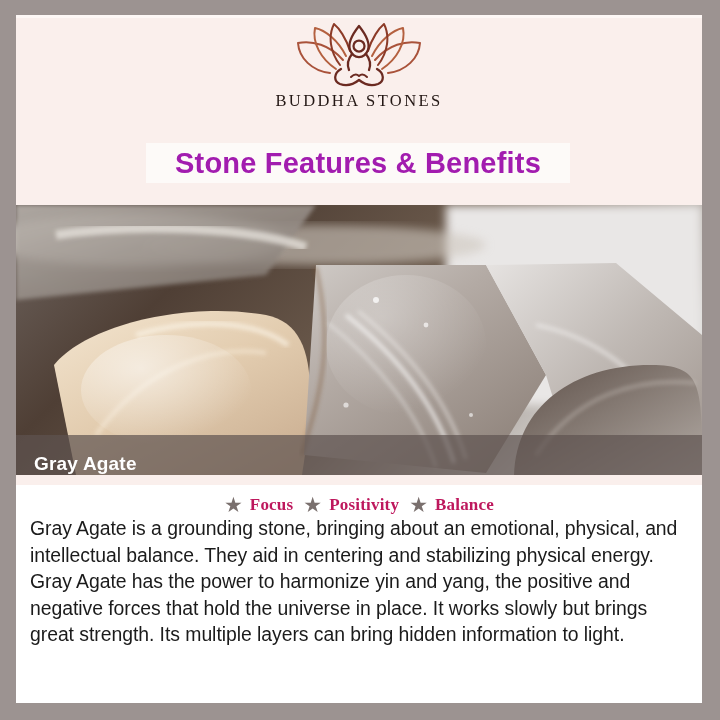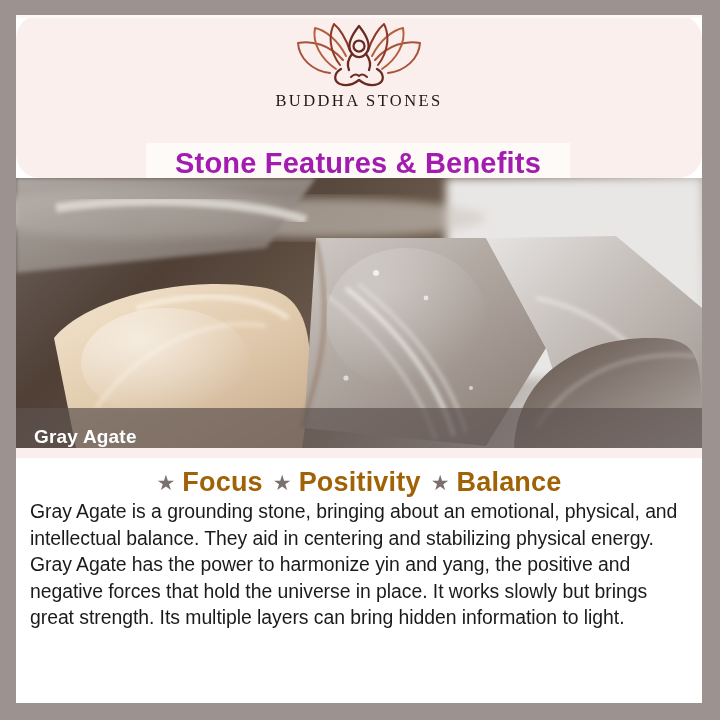--- a/index.html
+++ b/index.html
@@ -30,23 +30,22 @@
     top: 15px;
     width: 686px;
     height: 688px;
     background: #ffffff;
     overflow: hidden;
   }
 
   
   #header {
     position: relative;
-    height: 163px;
+    height: 190px;
     background: #faefec;
-    border-radius: 24px;
   }
   
   #header::after {
     content: "";
     position: absolute;
     left: 0; right: 0; top: 0;
     height: 3px;
     background: #fdf7f5;
     pointer-events: none;
   }
@@ -145,24 +144,24 @@
     display: inline-flex;
     align-items: center;
     gap: 7px;
   }
   .kw-star {
     font-size: 21px;
     line-height: 1;
     color: #7a706e;
   }
   .kw-label {
-    font-family: Liberation Sans, sans-serif;
-    font-size: 27px;
+    font-family: Liberation Serif, serif;
+    font-size: 17px;
     font-weight: bold;
-    color: #a16207;
+    color: #be185d;
     letter-spacing: 0.2px;
   }
 
   #description {
     margin: 0 14px 0 14px;
     font-family: "Liberation Sans Narrow", "Liberation Sans", sans-serif;
     font-size: 19.4px;
     line-height: 26.6px;
     color: #1b1b1b;
     text-align: left;

